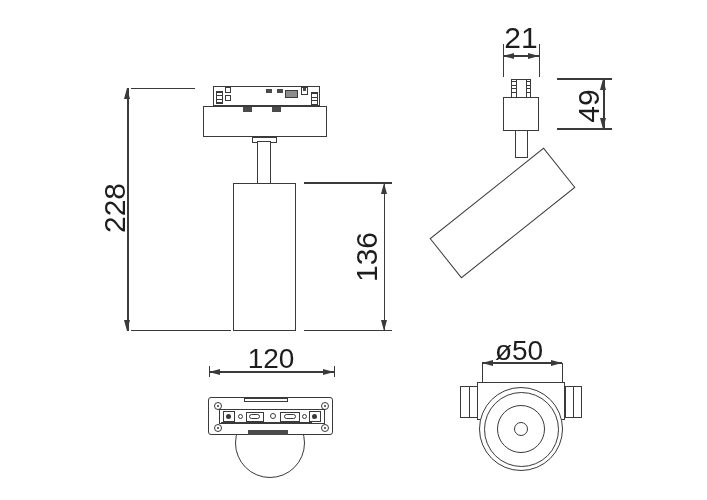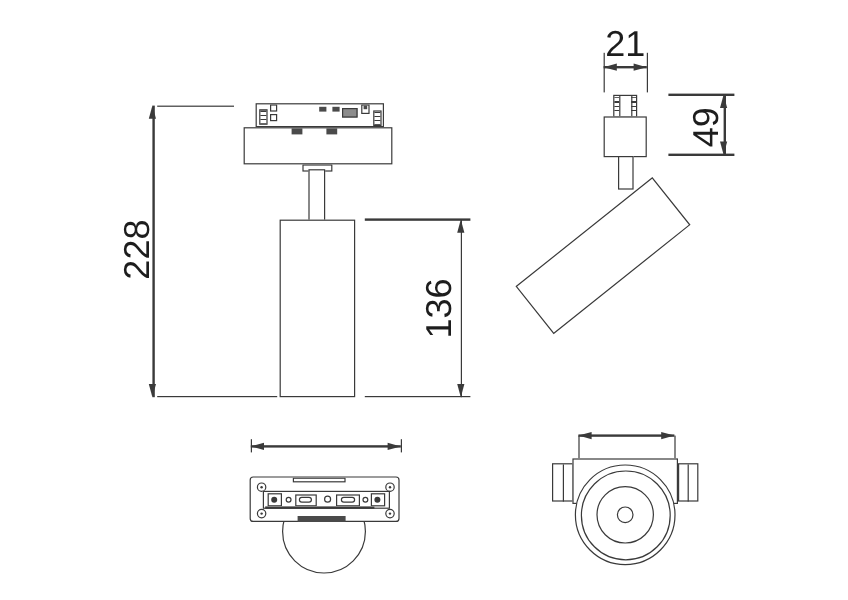--- a/index.html
+++ b/index.html
@@ -112,20 +112,21 @@
     <div class="dim-label rot" style="left:557px;top:92px;width:64px;height:28px;">49</div>
   </section>
 
   <section class="view">
 
     <div class="ln" style="left:208.6px;top:366px;width:1.2px;height:11px;"></div>
     <div class="ln" style="left:333.6px;top:366px;width:1.2px;height:11px;"></div>
     <div class="ln" style="left:209px;top:371.4px;width:125px;height:1.3px;"></div>
     <div class="arrow a-left" style="left:209px;top:368.5px;"></div>
     <div class="arrow a-right" style="left:323px;top:368.5px;"></div>
+    <div class="dim-label small" style="left:231px;top:346px;width:80px;height:26px;">120</div>
 
     <div class="box round" style="left:235px;top:408px;width:70px;height:70px;"></div>
 
     <div class="box" style="left:208px;top:397px;width:125px;height:38px;border-radius:3px;"></div>
     <div class="box thin" style="left:244px;top:397.5px;width:44px;height:4.5px;"></div>
     <div class="fill" style="left:248px;top:430px;width:40px;height:4.5px;"></div>
 
     <div class="box thin round" style="left:213.5px;top:401.5px;width:8px;height:8px;"></div>
     <div class="dot" style="left:216.5px;top:404.5px;width:2.4px;height:2.4px;"></div>
     <div class="box thin round" style="left:320.5px;top:401.5px;width:8px;height:8px;"></div>
@@ -150,20 +151,21 @@
     <div class="dot" style="left:312px;top:413.5px;width:5px;height:5px;"></div>
   </section>
 
   <section class="view">
 
     <div class="ln" style="left:481.6px;top:363px;width:1.2px;height:19px;"></div>
     <div class="ln" style="left:561.6px;top:363px;width:1.2px;height:19px;"></div>
     <div class="ln" style="left:482px;top:362.4px;width:80px;height:1.3px;"></div>
     <div class="arrow a-left" style="left:482px;top:359.5px;"></div>
     <div class="arrow a-right" style="left:551px;top:359.5px;"></div>
+    <div class="dim-label small" style="left:479px;top:338px;width:80px;height:26px;">ø50</div>
 
     <div class="box thin" style="left:460px;top:386px;width:17.5px;height:32px;"></div>
     <div class="ln" style="left:468.5px;top:386.5px;width:1.1px;height:31px;"></div>
     <div class="box thin" style="left:564.5px;top:386px;width:17.5px;height:32px;"></div>
     <div class="ln" style="left:572.5px;top:386.5px;width:1.1px;height:31px;"></div>
 
     <div class="box" style="left:477px;top:382px;width:88px;height:37.5px;"></div>
     <div class="box round" style="left:479px;top:387px;width:84px;height:84px;"></div>
     <div class="box thin round nofill" style="left:483.5px;top:391.5px;width:75px;height:75px;"></div>
     <div class="box thin round nofill" style="left:497px;top:405px;width:48px;height:48px;"></div>

